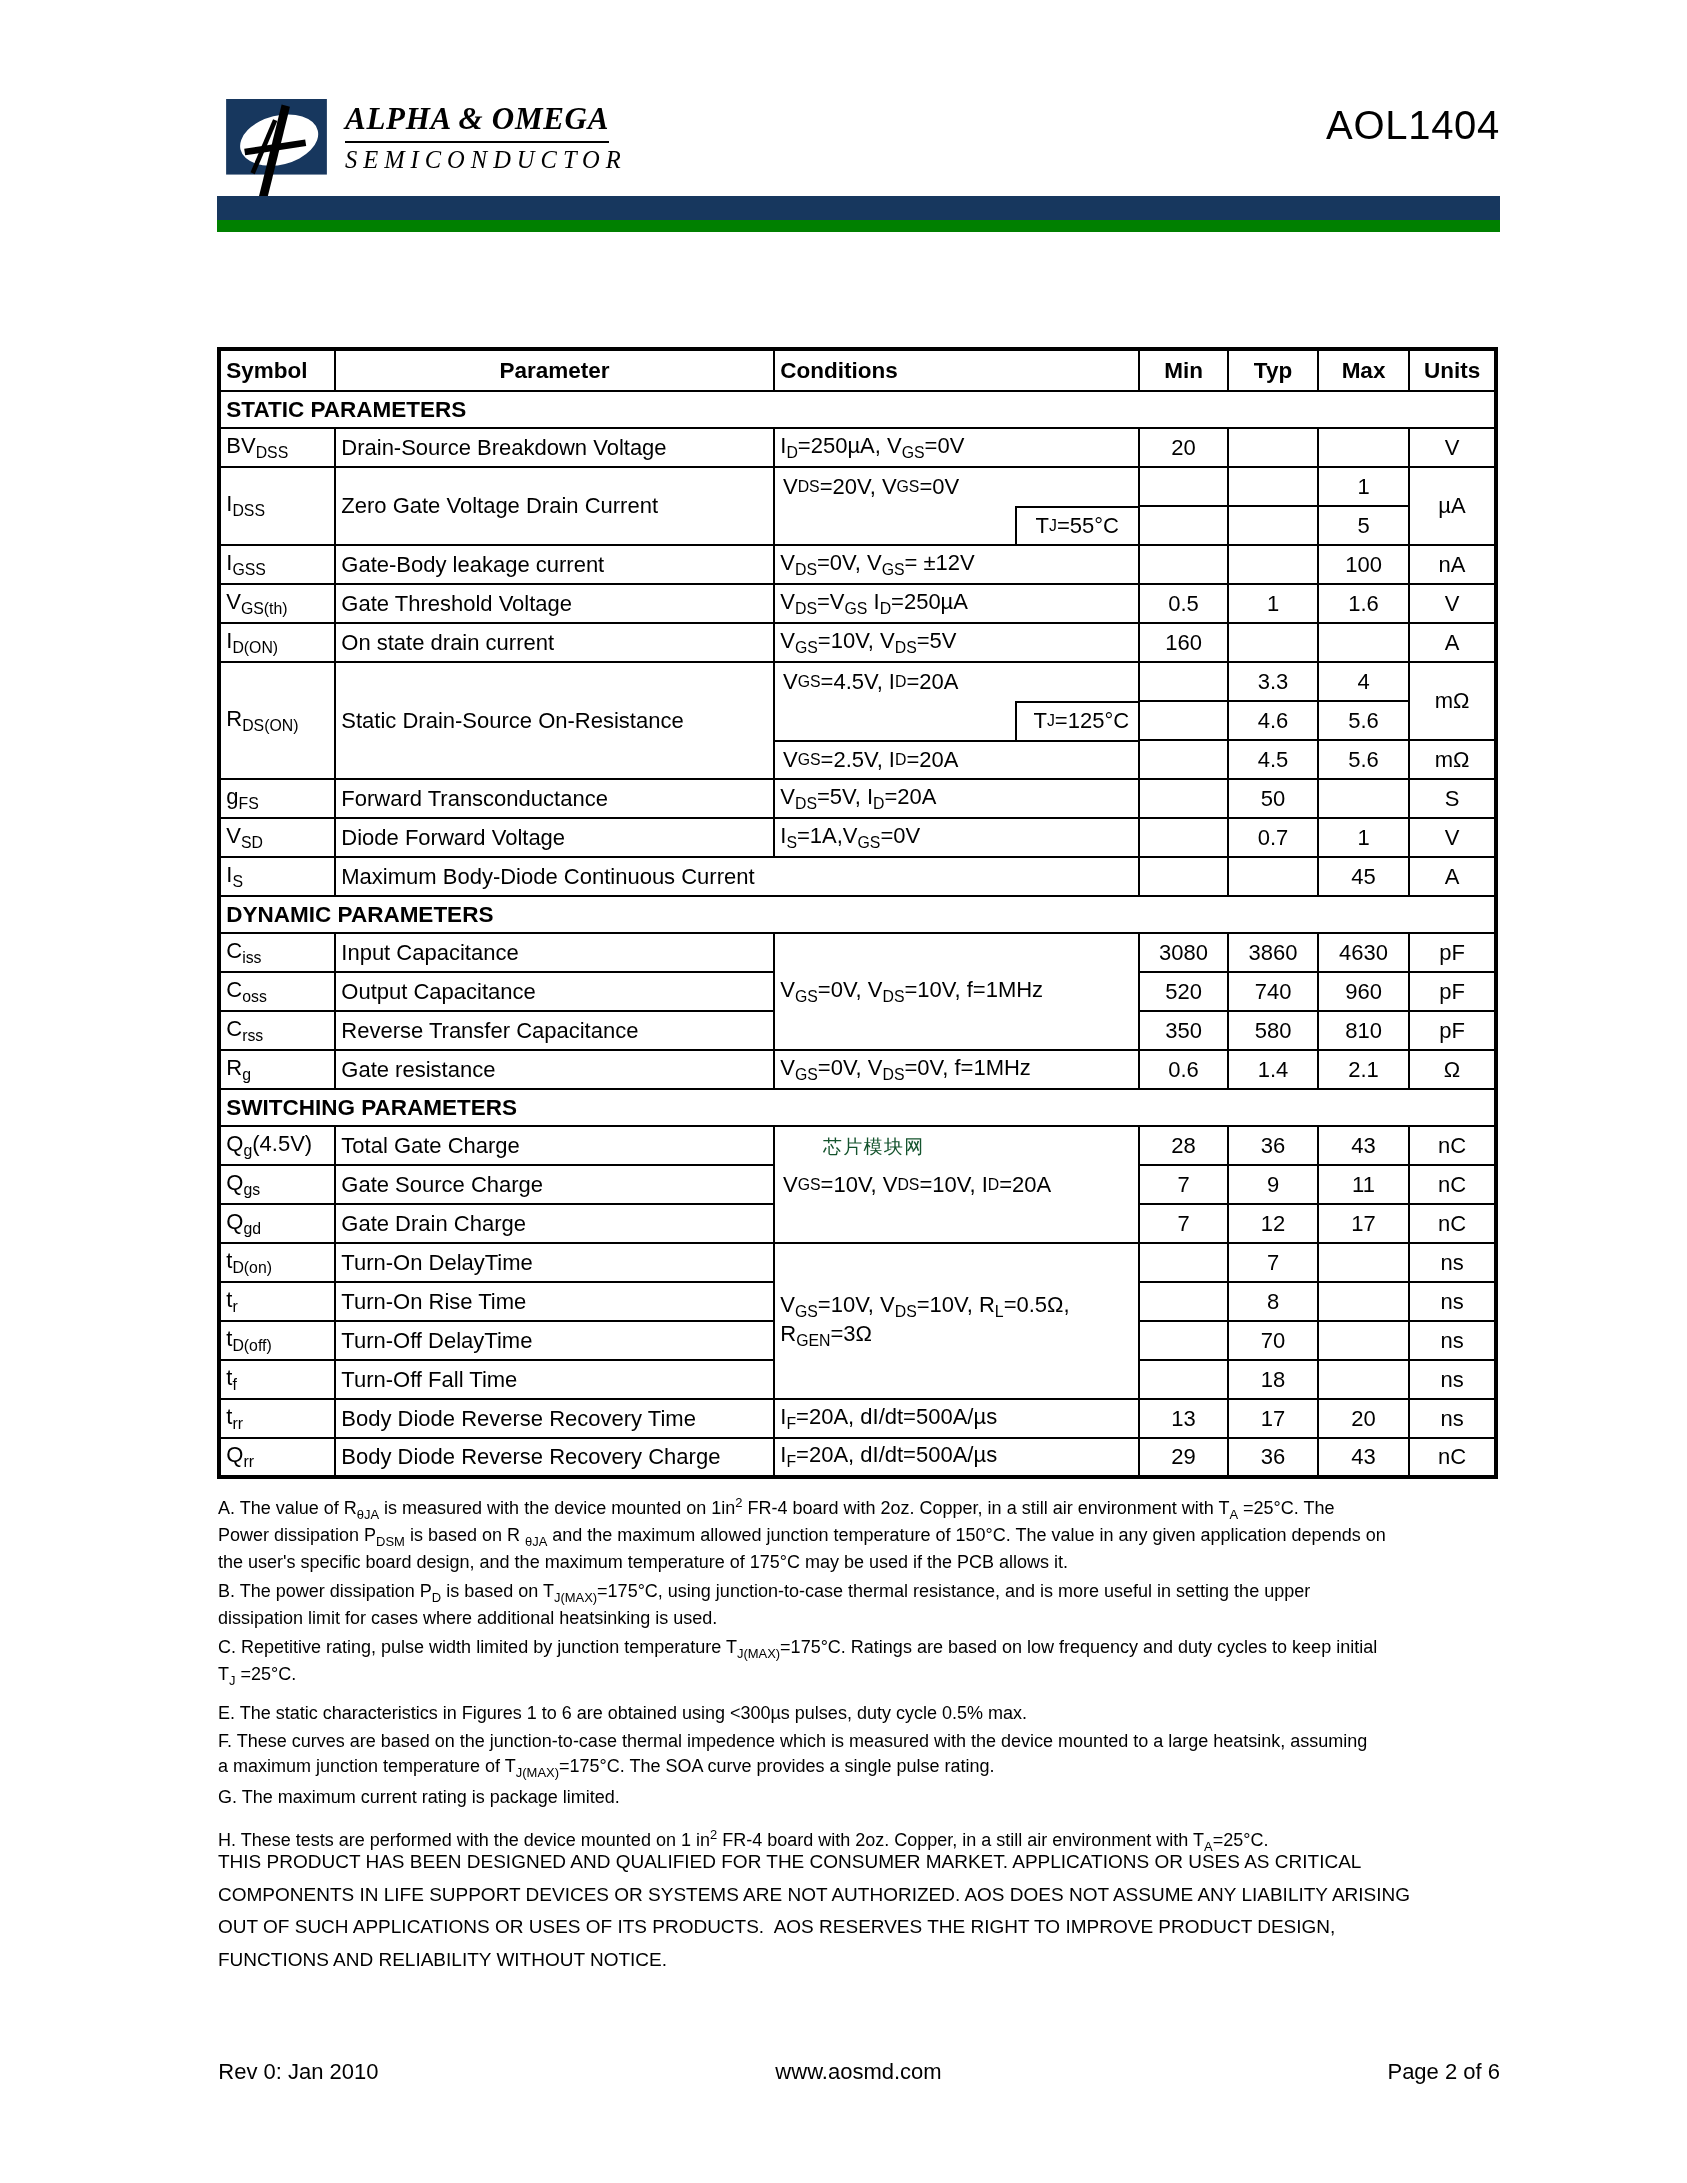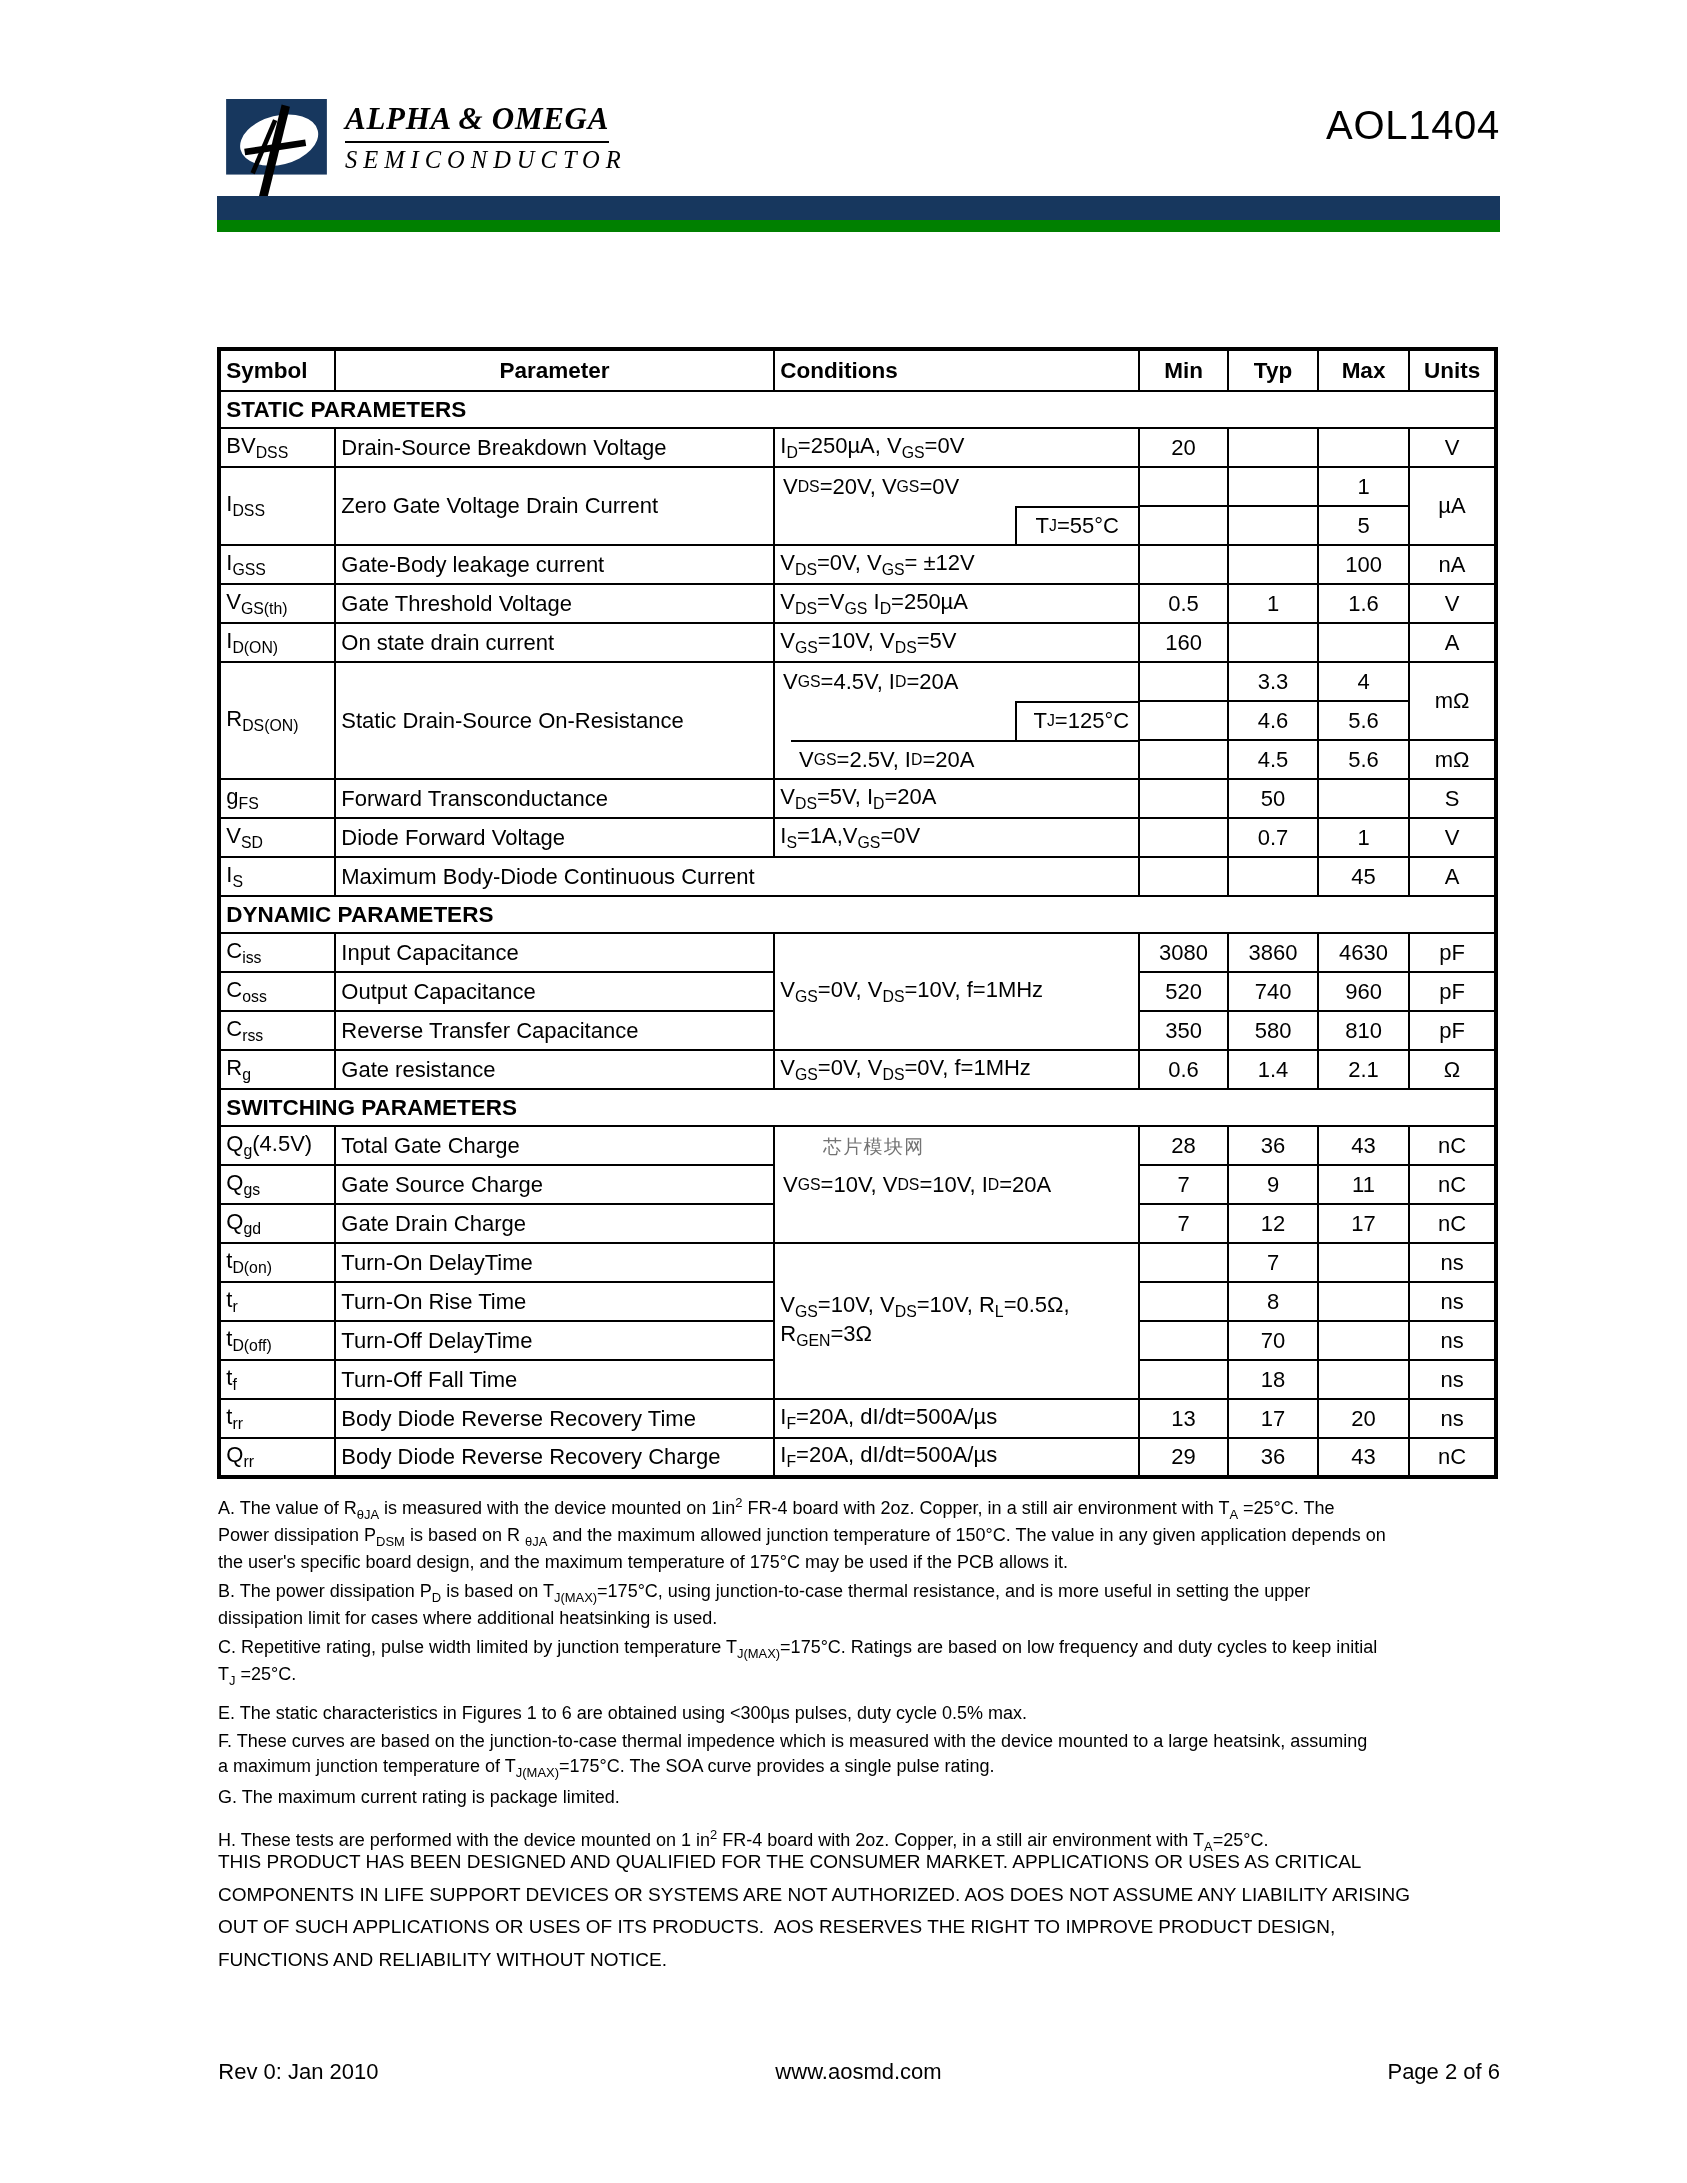--- a/index.html
+++ b/index.html
@@ -31,21 +31,21 @@
   .ec td.cond { text-align:left; }
   .ec td.cond-cell { position:relative; padding:0; }
   .zone { position:absolute; left:0; right:0; display:flex; align-items:center; padding-left:8px; }
   .zone-box { position:absolute; display:flex; align-items:center; justify-content:center;
               border-left:2px solid #000; border-top:2.6px solid #000; }
   .zone-bot { position:absolute; left:0; right:0; bottom:0; border-top:2.6px solid #000;
               display:flex; align-items:center; padding-left:8px; }
   .pre { white-space:pre-wrap; }
   sub { font-size:72%; }
   sup { font-size:72%; }
-  .wm { position:absolute; left:48px; top:6.6px; font-size:19px; color:#737373; letter-spacing:1.3px; }
+  .wm { position:absolute; left:48px; top:6.6px; font-size:19px; color:#14532d; letter-spacing:1.3px; }
 
   
   .notes { position:absolute; left:218px; top:1490px; width:1280px; font-size:18px; line-height:1.36; }
   .notes p { white-space:pre-wrap; margin-top:4px; }
   .notes p.gap { margin-top:12px; }
   .notes p.gap-s { margin-top:16px; }
   .disclaimer { position:absolute; left:218px; top:1846px; width:1277px; font-size:19px;
                 line-height:1.72; white-space:pre-wrap; }
   .footer { position:absolute; left:217px; top:2059px; width:1283px; font-size:22px; }
   .footer .f-left { position:absolute; left:1.3px; }
@@ -159,21 +159,21 @@
       <td class="c"></td>
       <td class="c">A</td>
     </tr>
 
     <tr>
       <td class="sym" rowspan="3">R<sub>DS(ON)</sub></td>
       <td rowspan="3">Static Drain-Source On-Resistance</td>
       <td class="cond-cell" colspan="2" rowspan="3">
         <div class="zone" style="top:0;height:33.33%;">V<sub>GS</sub>=4.5V, I<sub>D</sub>=20A</div>
         <div class="zone-box" style="top:33.33%;height:33.34%;right:0;width:34%;padding-left:8px;">T<sub>J</sub>=125°C</div>
-        <div class="zone-bot" style="height:33.33%;margin-left:16px;">V<sub>GS</sub>=2.5V, I<sub>D</sub>=20A</div>
+        <div class="zone-bot" style="height:33.33%;">V<sub>GS</sub>=2.5V, I<sub>D</sub>=20A</div>
       </td>
       <td class="c"></td>
       <td class="c">3.3</td>
       <td class="c">4</td>
       <td class="c" rowspan="2">mΩ</td>
     </tr>
     <tr>
       <td class="c"></td>
       <td class="c">4.6</td>
       <td class="c">5.6</td>

